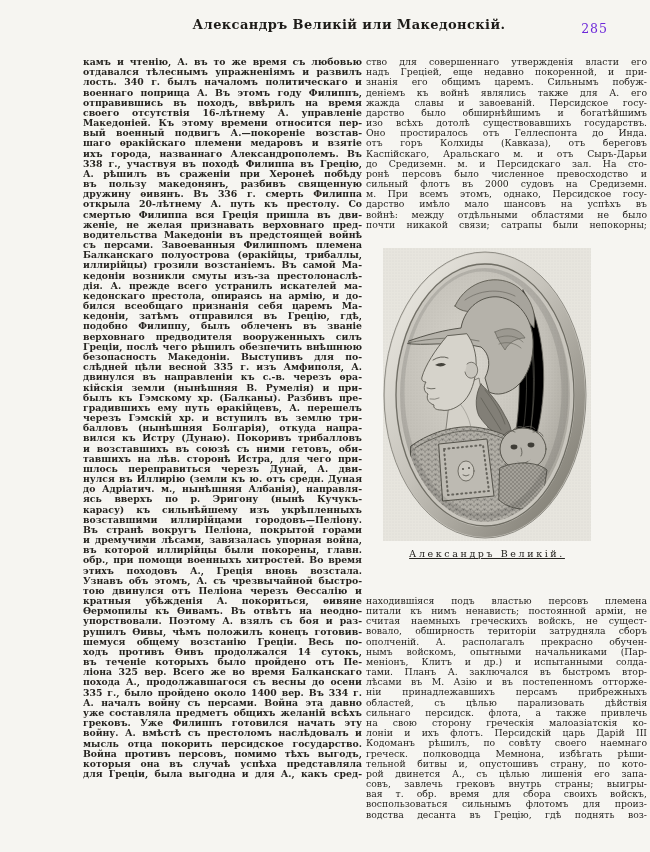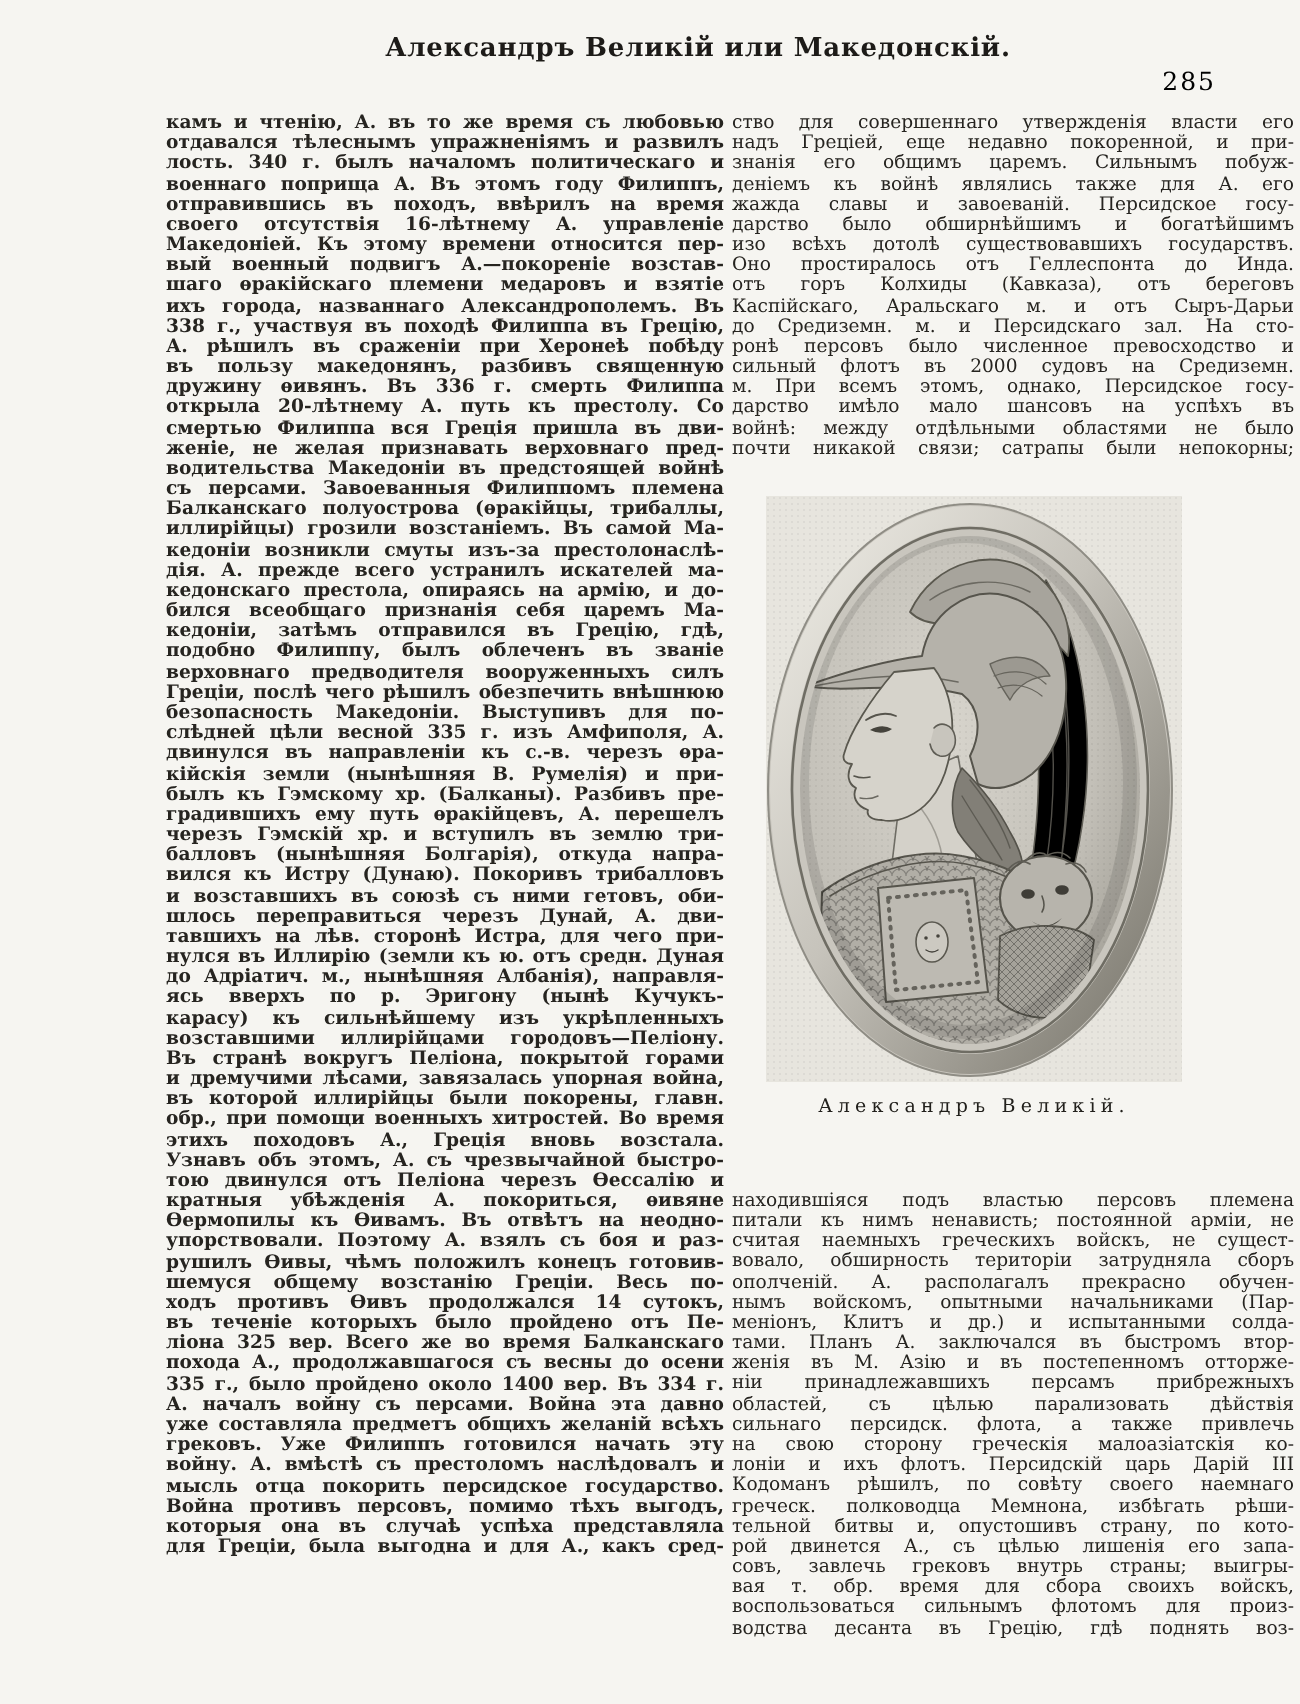--- a/index.html
+++ b/index.html
@@ -16,37 +16,37 @@
     color:#22201c;
   }
   .header{position:absolute;left:0;top:17px;width:650px;height:18px;}
   .header-title{
     display:block;width:100%;text-align:center;
     font-weight:bold;font-size:13px;letter-spacing:0.4px;
     color:#1d1b18;
     margin-left:24px;
   }
   .page-number{
-    position:absolute;right:42px;top:16px;
-    font-size:12.5px;letter-spacing:1px;color:#000000;
+    position:absolute;right:42px;top:4px;
+    font-size:12.5px;letter-spacing:1px;color:#6d28d9;
   }
   .col{
     position:absolute;top:57px;
     font-size:9.3px;color:#262420;
   }
   .col-left{left:83px;width:279px;font-weight:bold;}
   .col-right{left:366px;width:281px;}
   .tl{
     height:10.18px;line-height:10.18px;
     text-align:justify;text-align-last:justify;
     overflow:hidden;white-space:nowrap;
   }
   
   .tl{white-space:normal;}
-  figure{margin:0;padding:17px;}
+  figure{margin:0;padding:17px;text-decoration:underline;}
   .figure{
     width:208px;margin:1px 0 20px 0;
   }
   .engraving{
     width:208px;height:293px;
     background:#e7e5de;
   }
   .caption{
     margin-top:7px;
     text-align:center;
@@ -97,22 +97,22 @@
       <div class="tl">безопасность Македоніи. Выступивъ для по-</div>
       <div class="tl">слѣдней цѣли весной 335 г. изъ Амфиполя, А.</div>
       <div class="tl">двинулся въ направленіи къ с.-в. черезъ ѳра-</div>
       <div class="tl">кійскія земли (нынѣшняя В. Румелія) и при-</div>
       <div class="tl">былъ къ Гэмскому хр. (Балканы). Разбивъ пре-</div>
       <div class="tl">градившихъ ему путь ѳракійцевъ, А. перешелъ</div>
       <div class="tl">черезъ Гэмскій хр. и вступилъ въ землю три-</div>
       <div class="tl">балловъ (нынѣшняя Болгарія), откуда напра-</div>
       <div class="tl">вился къ Истру (Дунаю). Покоривъ трибалловъ</div>
       <div class="tl">и возставшихъ въ союзѣ съ ними гетовъ, оби-</div>
+      <div class="tl">тавшихъ на лѣв. сторонѣ Истра, для чего при-</div>
       <div class="tl">шлось переправиться черезъ Дунай, А. дви-</div>
-      <div class="tl">тавшихъ на лѣв. сторонѣ Истра, для чего при-</div>
       <div class="tl">нулся въ Иллирію (земли къ ю. отъ средн. Дуная</div>
       <div class="tl">до Адріатич. м., нынѣшняя Албанія), направля-</div>
       <div class="tl">ясь вверхъ по р. Эригону (нынѣ Кучукъ-</div>
       <div class="tl">карасу) къ сильнѣйшему изъ укрѣпленныхъ</div>
       <div class="tl">возставшими иллирійцами городовъ—Пеліону.</div>
       <div class="tl">Въ странѣ вокругъ Пеліона, покрытой горами</div>
       <div class="tl">и дремучими лѣсами, завязалась упорная война,</div>
       <div class="tl">въ которой иллирійцы были покорены, главн.</div>
       <div class="tl">обр., при помощи военныхъ хитростей. Во время</div>
       <div class="tl">этихъ походовъ А., Греція вновь возстала.</div>
@@ -256,21 +256,21 @@
 
     <div>
         <div class="tl">находившіяся подъ властью персовъ племена</div>
         <div class="tl">питали къ нимъ ненависть; постоянной арміи, не</div>
         <div class="tl">считая наемныхъ греческихъ войскъ, не сущест-</div>
         <div class="tl">вовало, обширность територіи затрудняла сборъ</div>
         <div class="tl">ополченій. А. располагалъ прекрасно обучен-</div>
         <div class="tl">нымъ войскомъ, опытными начальниками (Пар-</div>
         <div class="tl">меніонъ, Клитъ и др.) и испытанными солда-</div>
         <div class="tl">тами. Планъ А. заключался въ быстромъ втор-</div>
-        <div class="tl">женія въ М. Азію и въ постепенномъ отторже-</div>
+        <div class="tl">лѣсами въ М. Азію и въ постепенномъ отторже-</div>
         <div class="tl">ніи принадлежавшихъ персамъ прибрежныхъ</div>
         <div class="tl">областей, съ цѣлью парализовать дѣйствія</div>
         <div class="tl">сильнаго персидск. флота, а также привлечь</div>
         <div class="tl">на свою сторону греческія малоазіатскія ко-</div>
         <div class="tl">лоніи и ихъ флотъ. Персидскій царь Дарій III</div>
         <div class="tl">Кодоманъ рѣшилъ, по совѣту своего наемнаго</div>
         <div class="tl">греческ. полководца Мемнона, избѣгать рѣши-</div>
         <div class="tl">тельной битвы и, опустошивъ страну, по кото-</div>
         <div class="tl">рой двинется А., съ цѣлью лишенія его запа-</div>
         <div class="tl">совъ, завлечь грековъ внутрь страны; выигры-</div>

